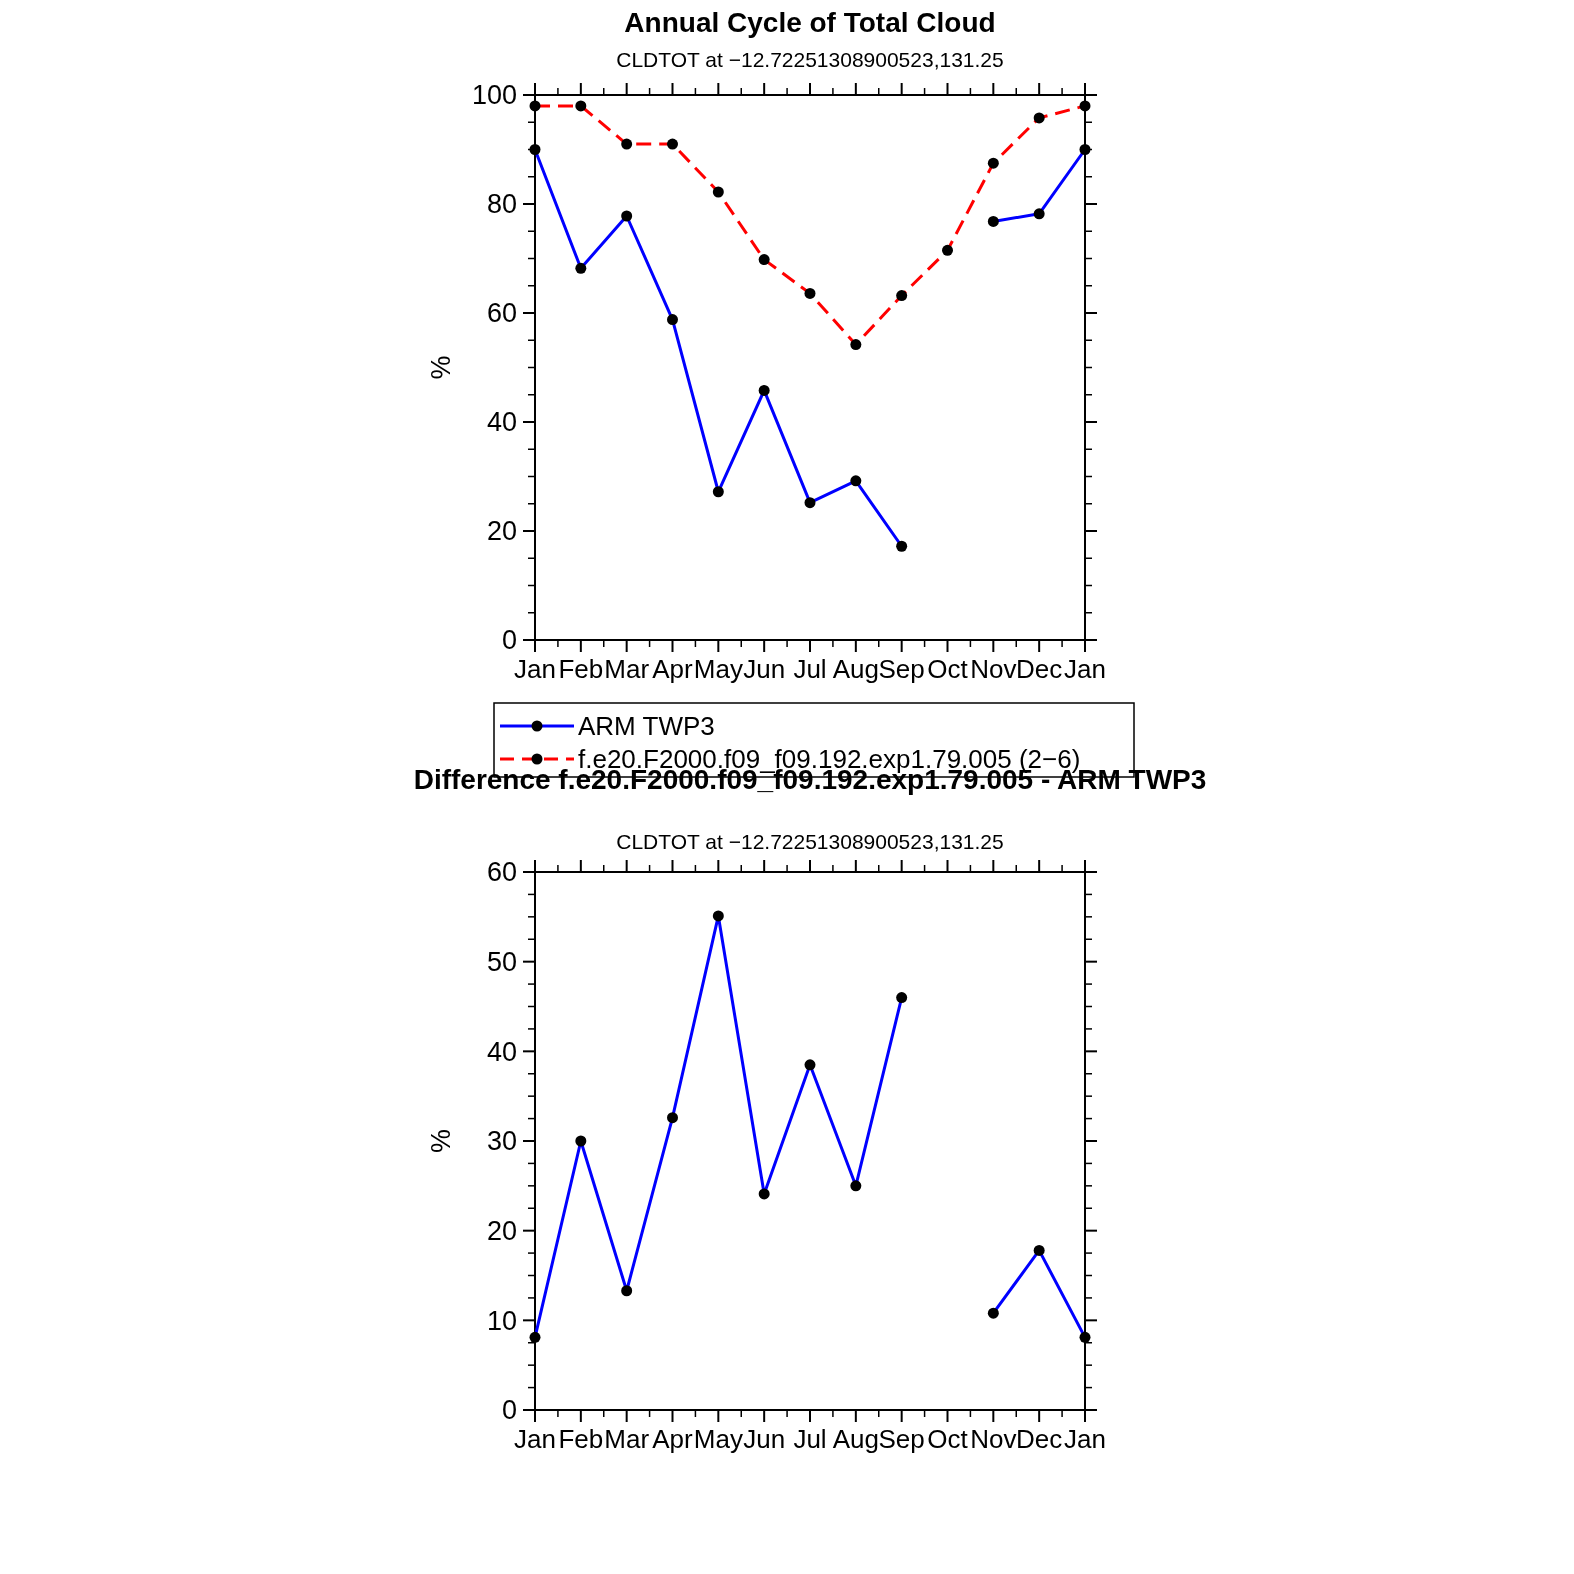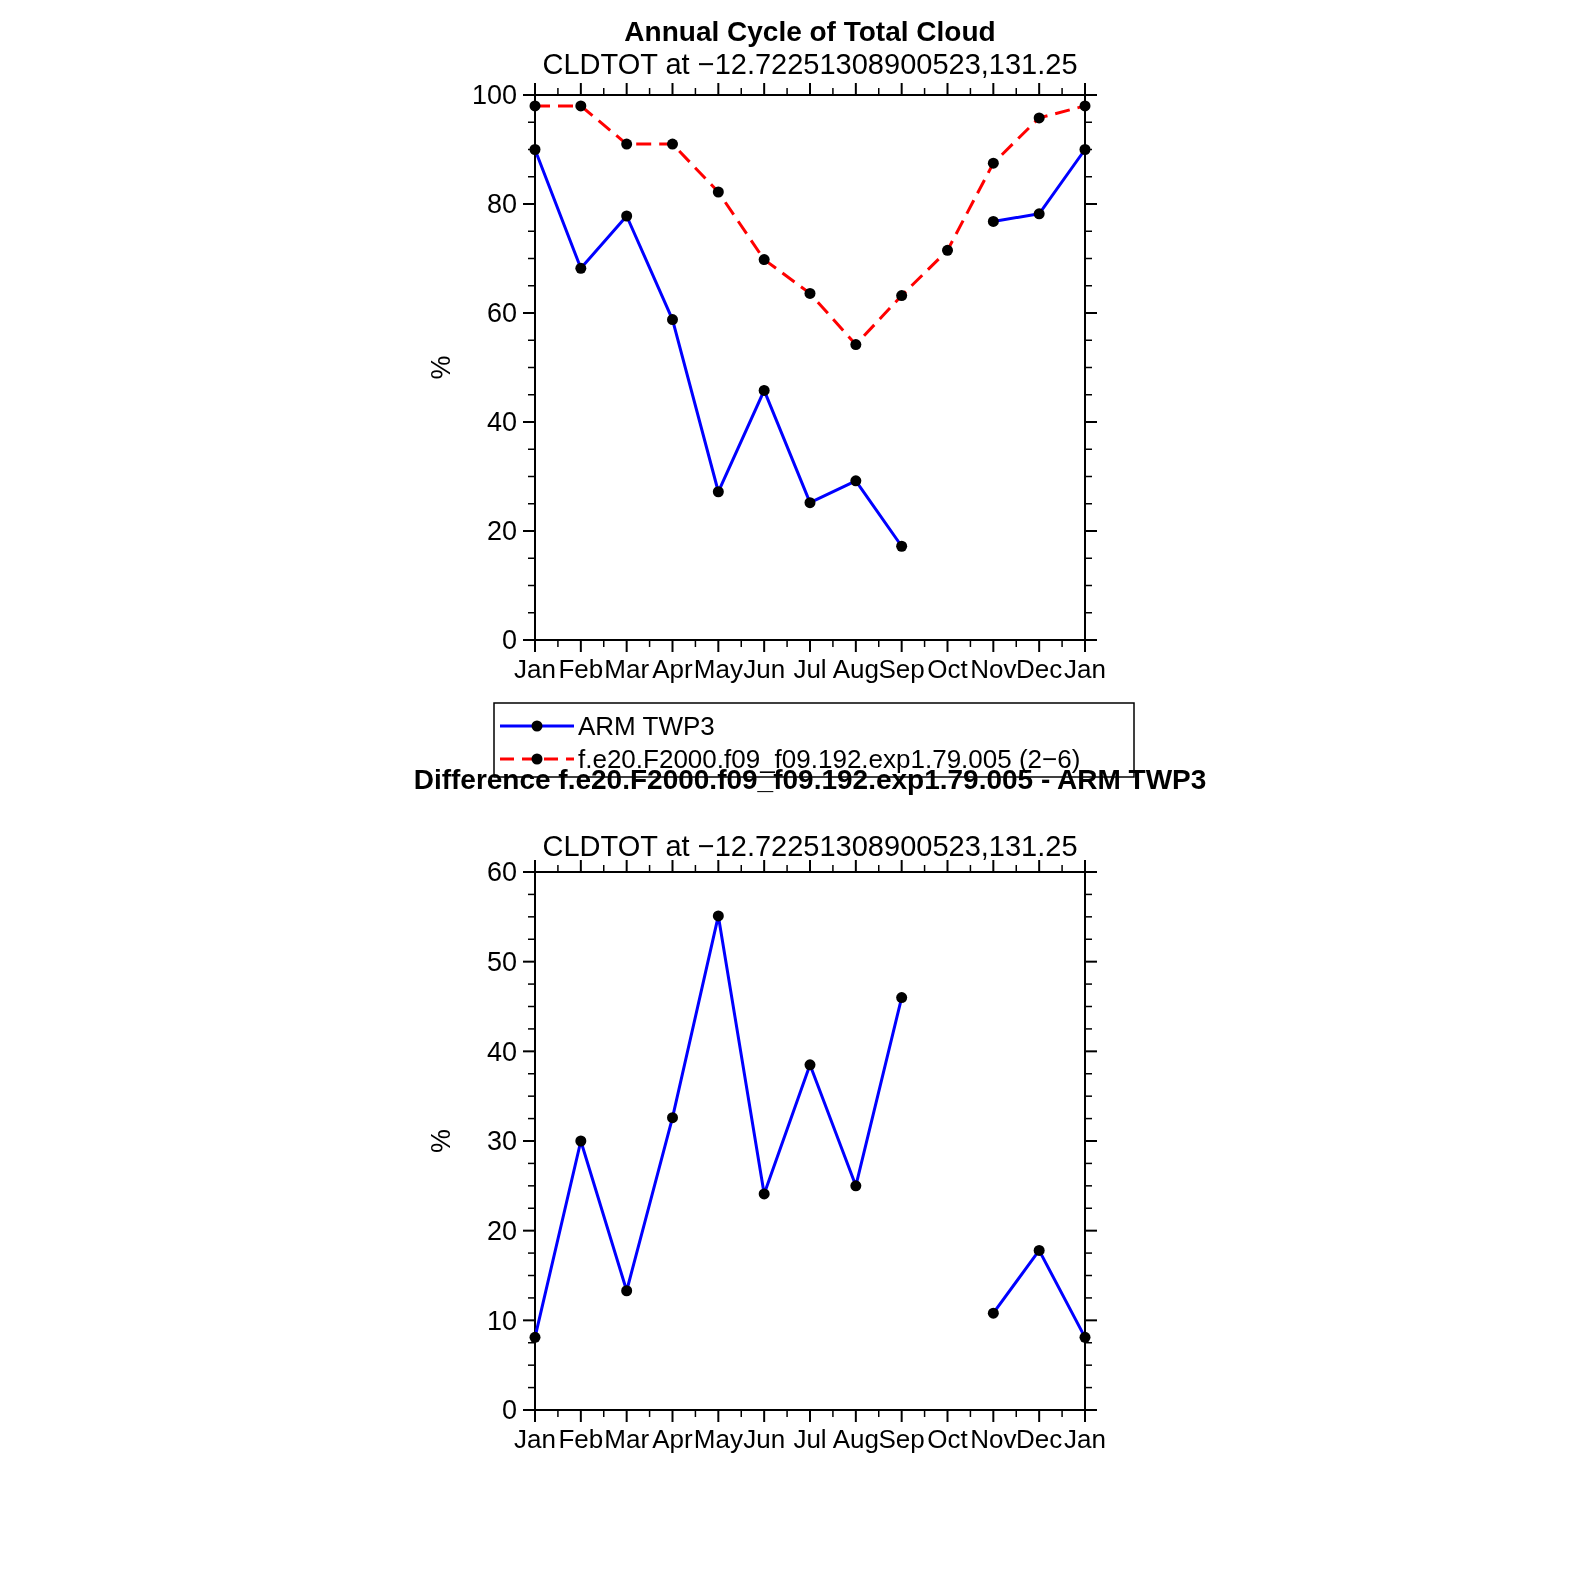--- a/index.html
+++ b/index.html
@@ -1,22 +1,22 @@
 <!DOCTYPE html>
 <html><head>
 <meta charset="utf-8">
 <style>
   html,body{margin:0;padding:0;background:#ffffff;}
   #canvas{position:relative;width:1574px;height:1574px;background:#ffffff;
           font-family:"Liberation Sans", sans-serif;overflow:hidden;color:#000;}
   .ctitle{position:absolute;left:260px;width:1100px;text-align:center;
           font-weight:bold;font-size:28px;color:#000;}
   .csub{position:absolute;left:260px;width:1100px;text-align:center;
-          font-weight:normal;font-size:29px;color:#000;}
-  #t0{top:16px;}
+          font-weight:normal;font-size:21px;color:#000;}
+  #t0{top:7px;}
   #s0{top:48px;}
   #t1{top:764px;}
   #s1{top:830px;}
   #charts{position:absolute;left:0;top:0;}
   #charts text{fill:#000;font-family:"Liberation Sans", sans-serif;}
 </style>
 </head>
 <body>
 
 <div id="canvas">

